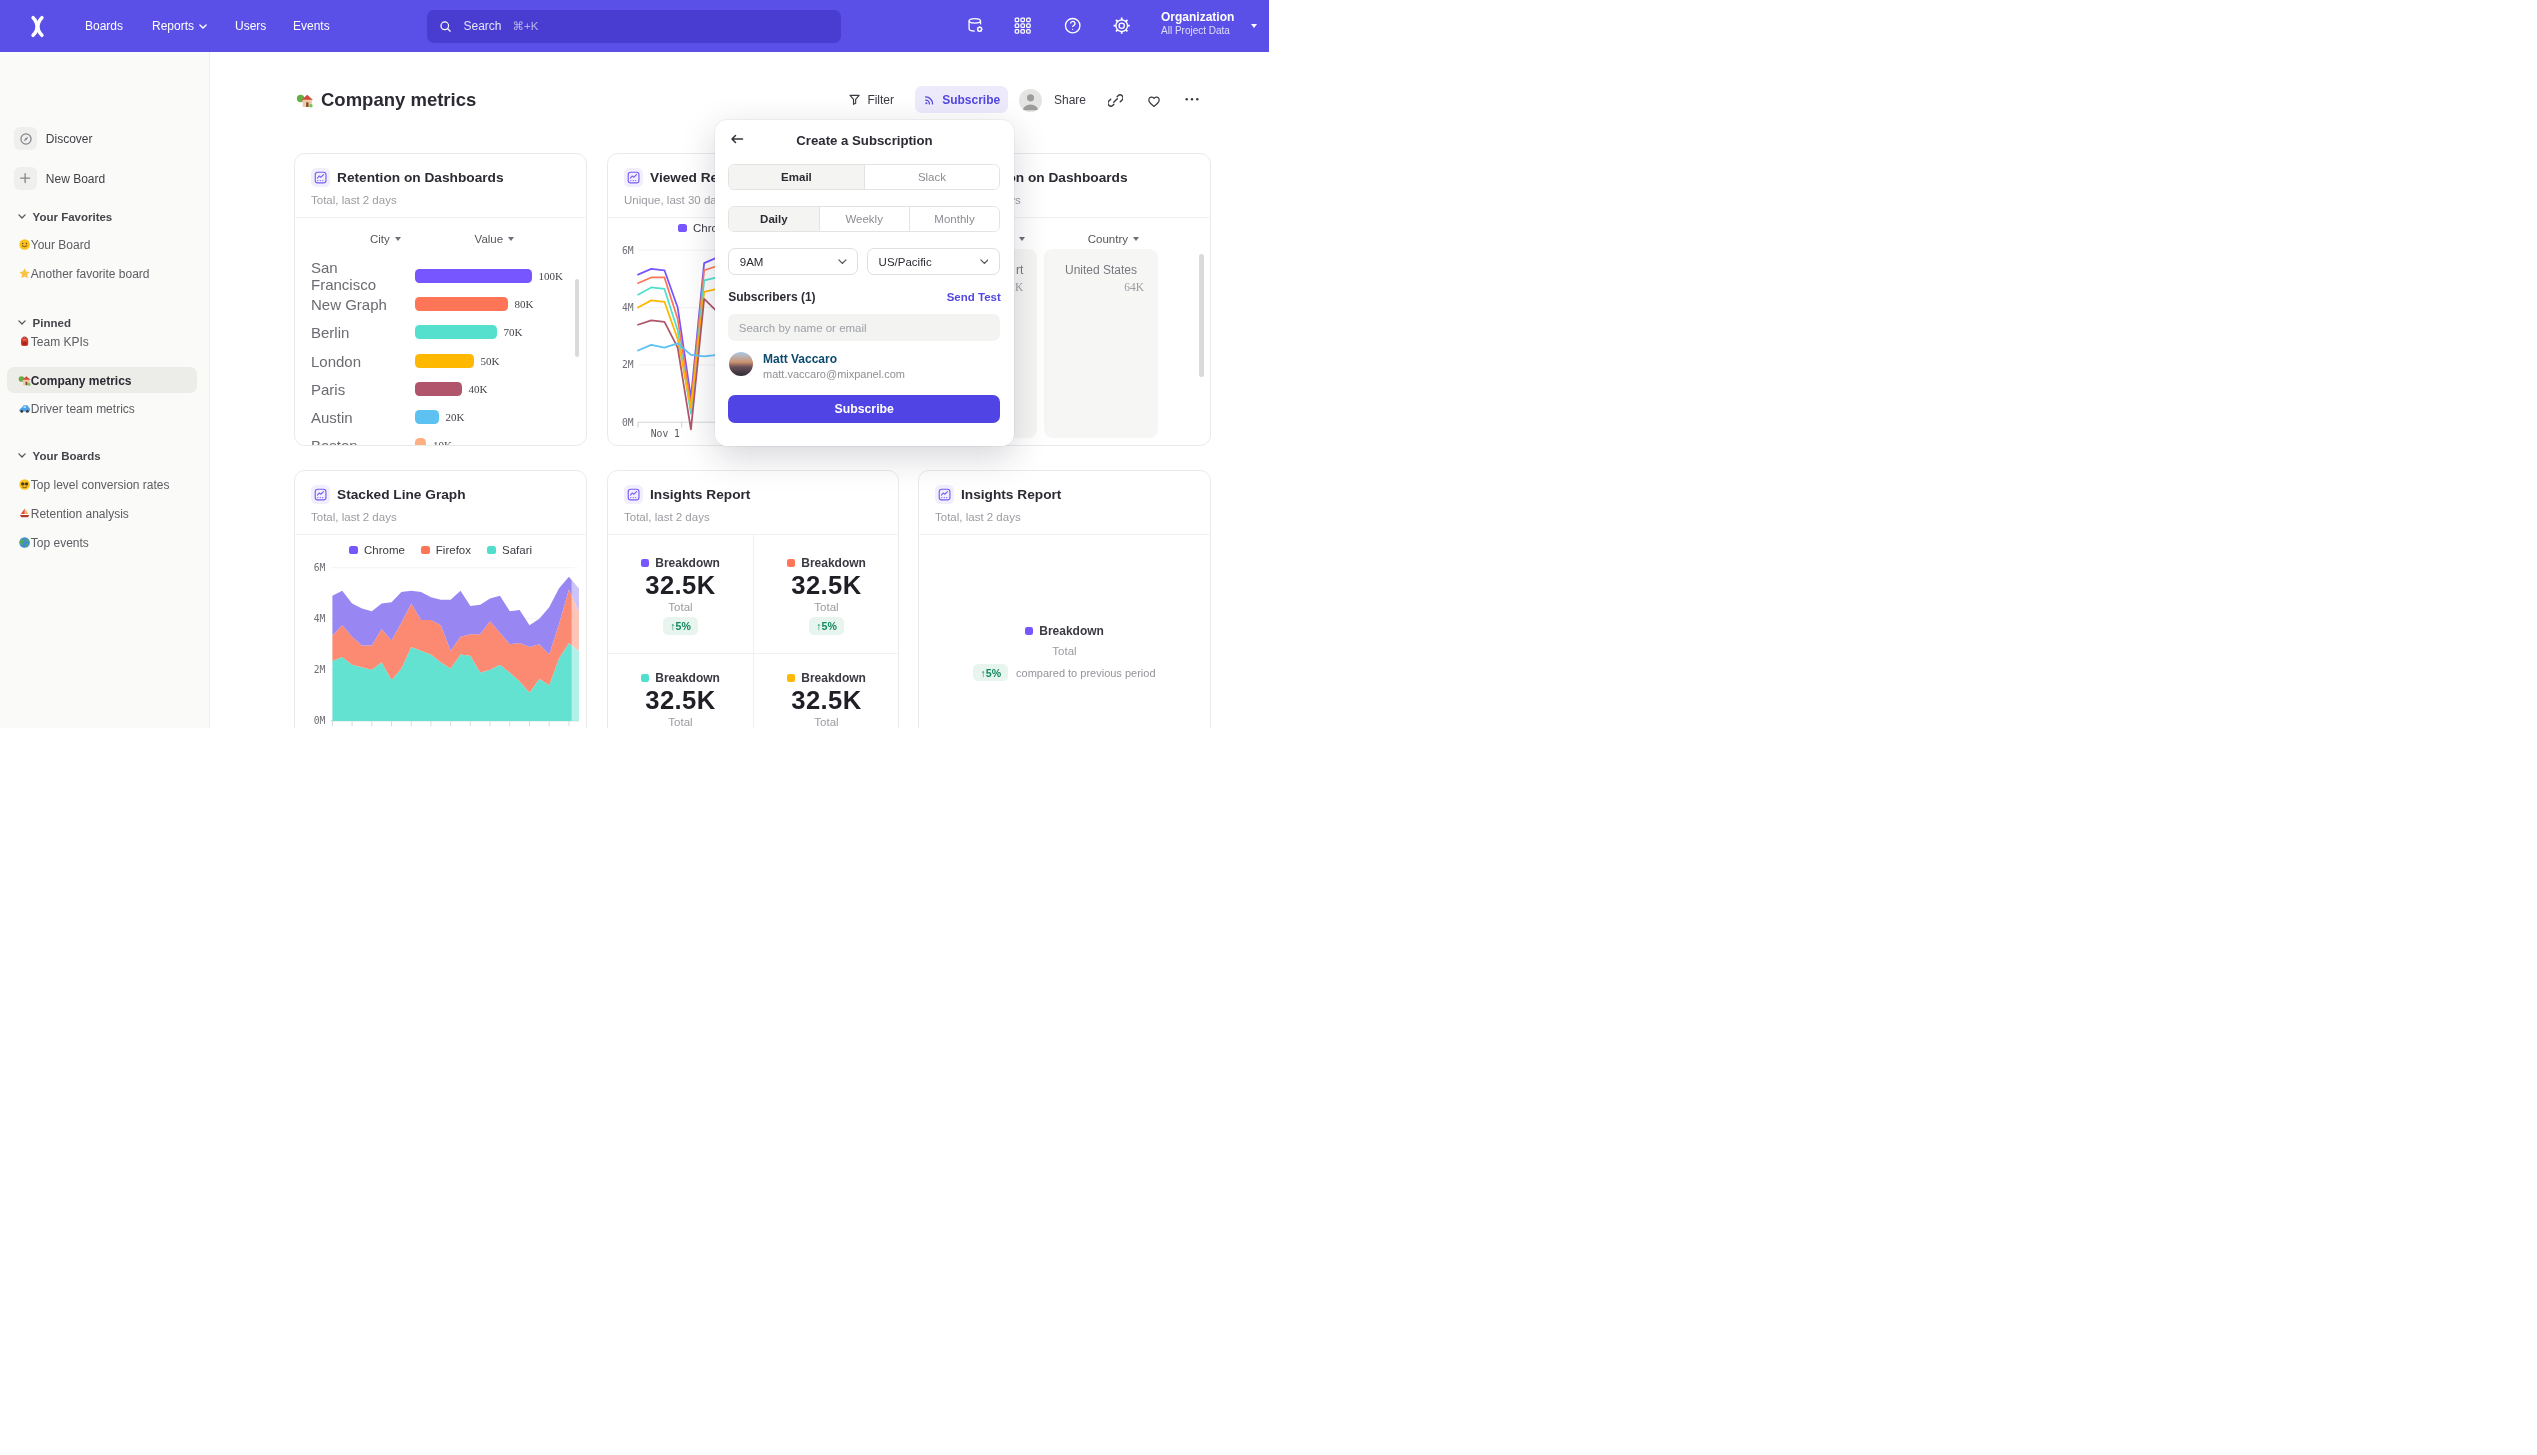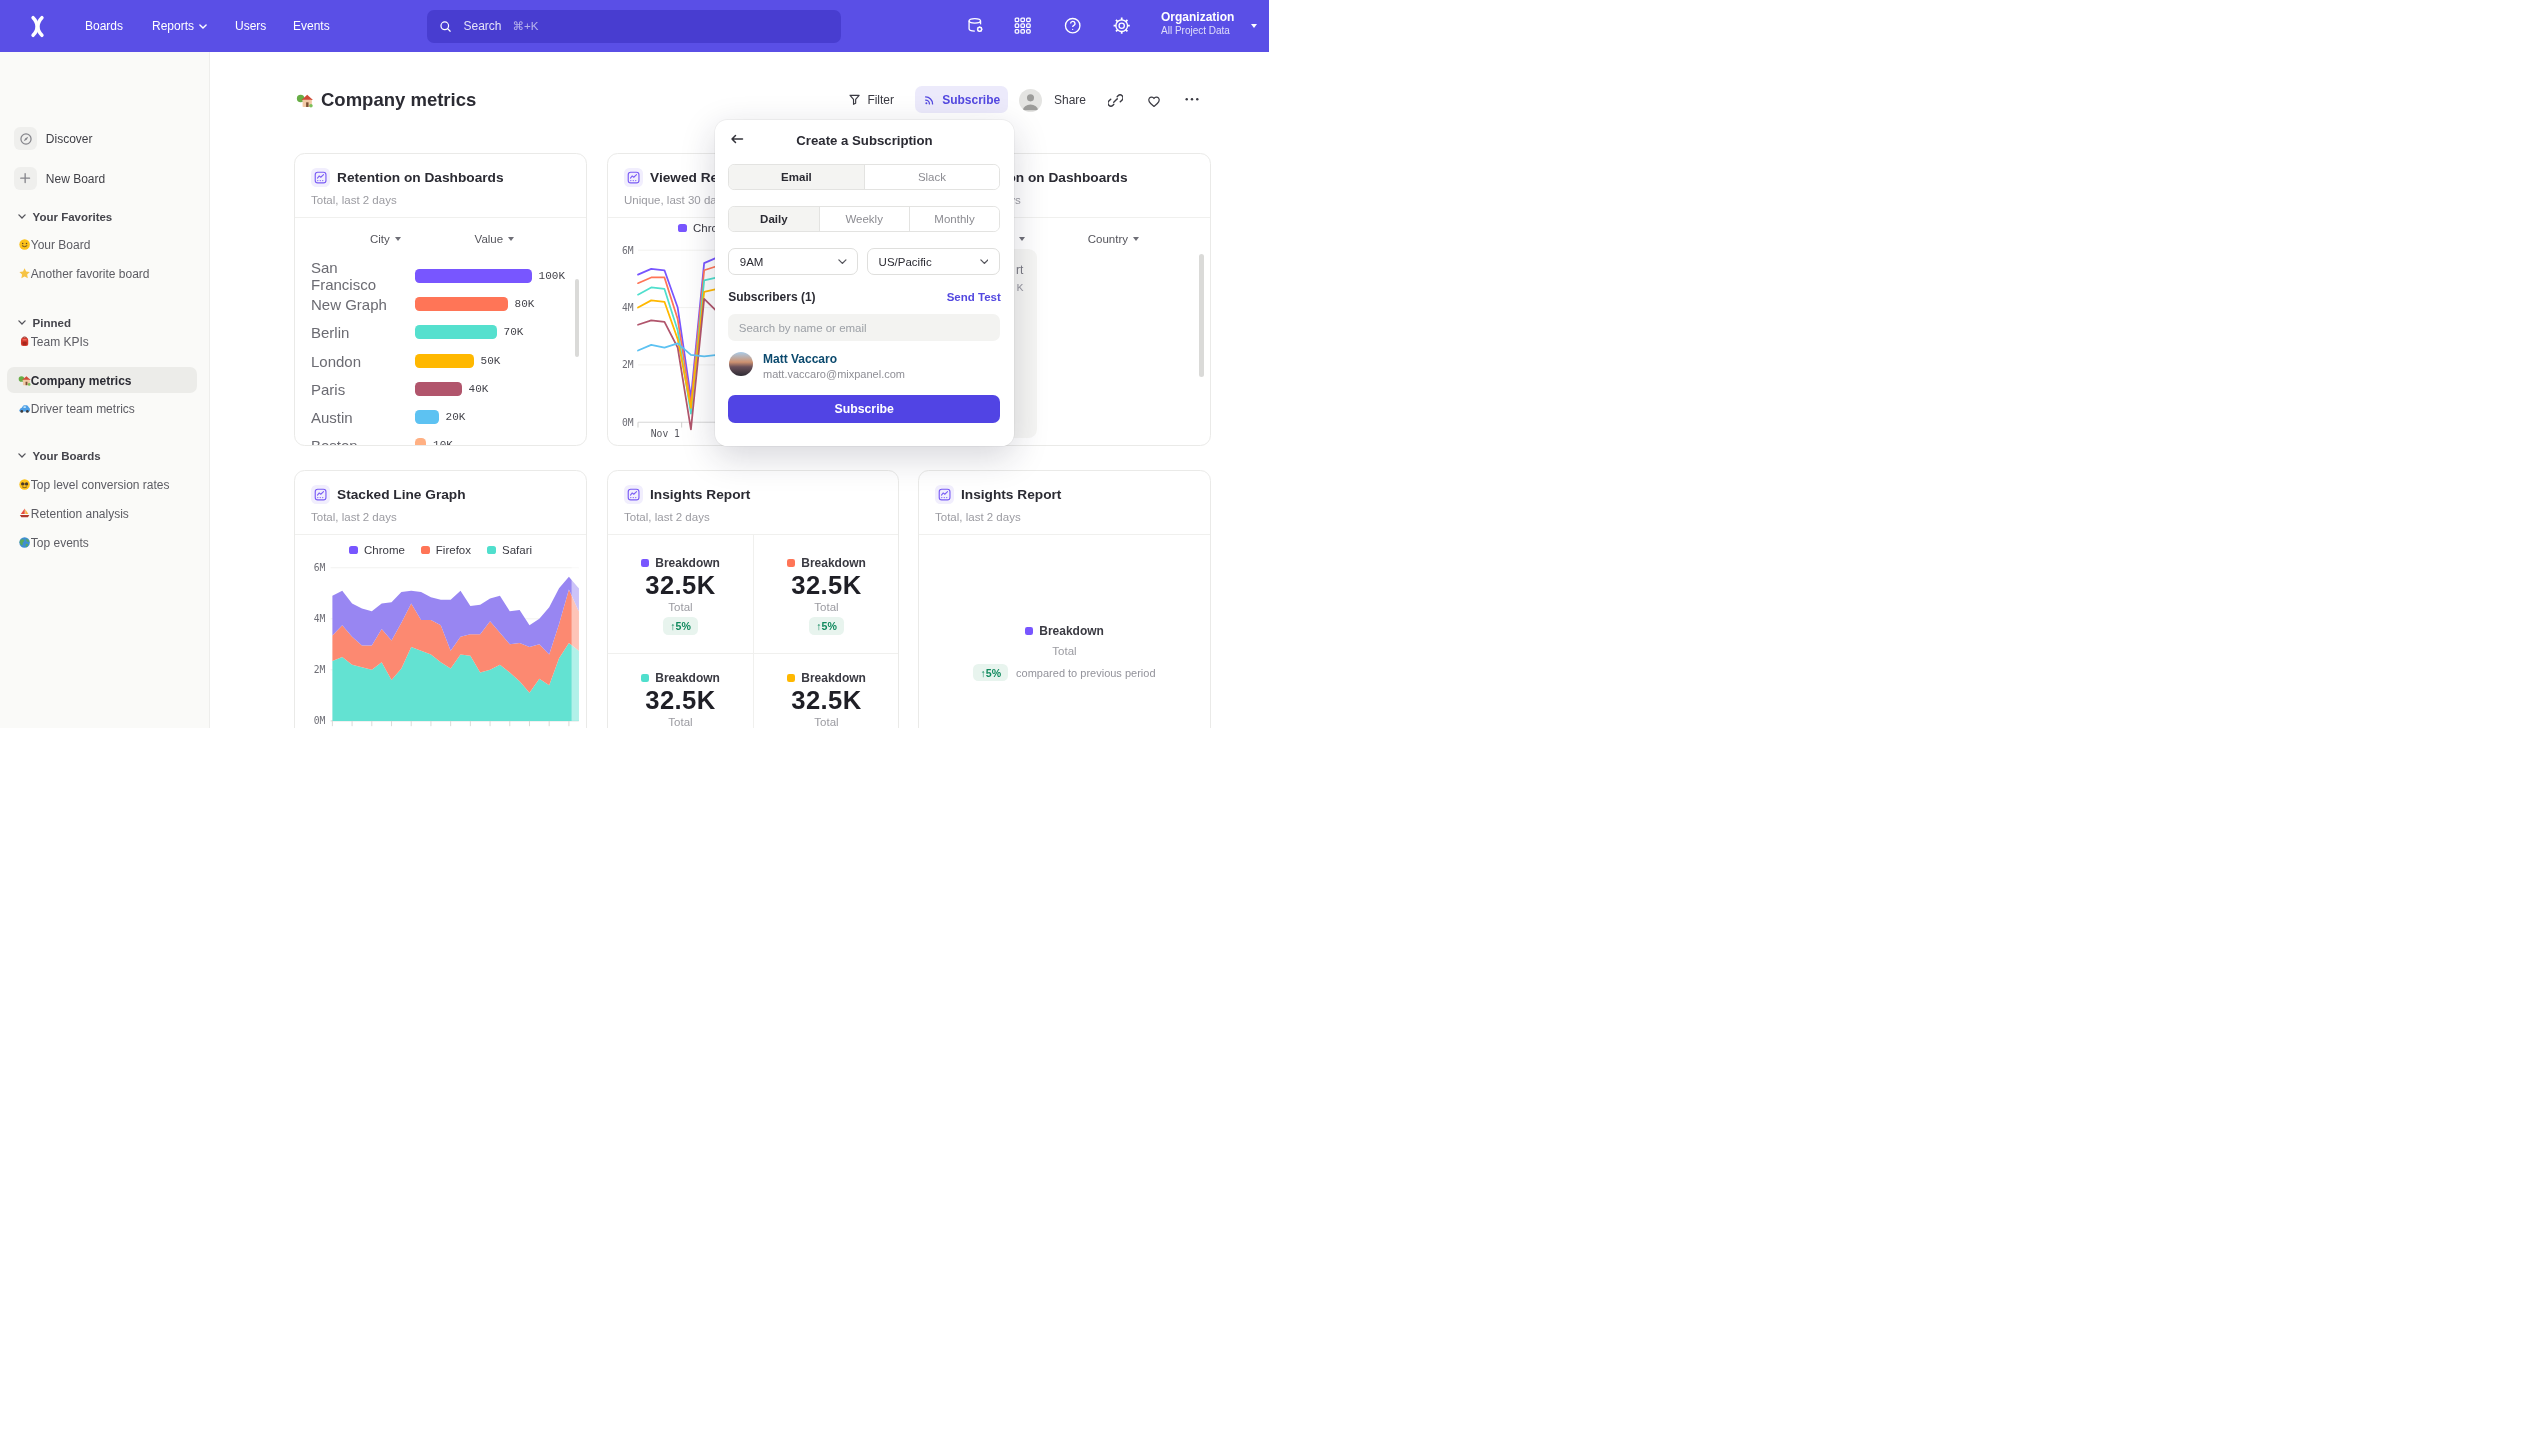--- a/index.html
+++ b/index.html
@@ -1,19 +1,19 @@
 <!DOCTYPE html>
 <html style="font-size:14px"><head>
 <meta charset="utf-8">
 <style>
   html,body{margin:0;padding:0;background:#fff;}
   #app{position:relative;width:1269px;height:728px;overflow:hidden;background:#fff;
        font-family:"Liberation Sans",sans-serif;color:#2F2F36;}
   .abs{position:absolute;}
-  .mono{font-family:Liberation Mono, monospace;}
+  .mono{font-family:Liberation Serif, serif;}
   
   .nav{position:absolute;left:0;top:0;width:1269px;height:52px;background:#5A4FE6;display:flex;align-items:center;}
   .nav-item{color:#fff;font-size:12px;font-weight:500;display:flex;align-items:center;gap:5.3px;cursor:pointer;}
   .nav-search{position:absolute;left:427px;top:9.7px;width:414px;height:33px;background:#483DD0;border-radius:7px;
       display:flex;align-items:center;gap:11px;padding-left:12.3px;box-sizing:border-box;}
   .nav-search .ph{color:rgba(255,255,255,.85);font-size:12px;}
   .nav-search .sc{color:rgba(255,255,255,.6);font-size:11.5px;}
   .nav-ic{position:absolute;top:16px;width:19.4px;height:19.4px;cursor:pointer;}
   .org{position:absolute;left:1161px;top:9.7px;color:#fff;cursor:pointer;}
   .org .l1{font-size:12px;font-weight:600;}
@@ -487,20 +487,24 @@
         <span class="tri"></span>
       </div>
     <div class="col-head" style="left:152px;width:85px;">
         <span>Country</span>
         <span class="tri"></span>
       </div>
     <div class="pivot" style="left:12.3px;top:95px;width:106px;height:189px;">
       <div class="pl1" style="text-align:right;right:14px;left:auto;">rt</div>
       <div class="pl2 mono">K</div>
     </div>
+    <div class="pivot" style="left:125px;top:95px;width:114px;height:189px;">
+      <div class="pl1">United States</div>
+      <div class="pl2 mono">64K</div>
+    </div>
     <div class="sbar" style="right:6.2px;top:100px;height:123px;"></div>
   </div>
 
   <div class="card" style="left:294px;top:470px;width:293px;height:293px;">
     <div class="c-icon report-icon">
         <svg viewBox="0 0 16 16" width="13.2" height="13.2">
           <rect x="1.5" y="1.5" width="13" height="13" rx="3" fill="none" stroke="#7A5CF5" stroke-width="1.4"></rect>
           <polyline points="4.2,8.6 6.4,6 8.2,7.6 11.6,4.4" fill="none" stroke="#7A5CF5" stroke-width="1.3" stroke-linecap="round" stroke-linejoin="round"></polyline>
           <g fill="#7A5CF5">
             <circle cx="4.6" cy="11.6" r="0.8"></circle>

